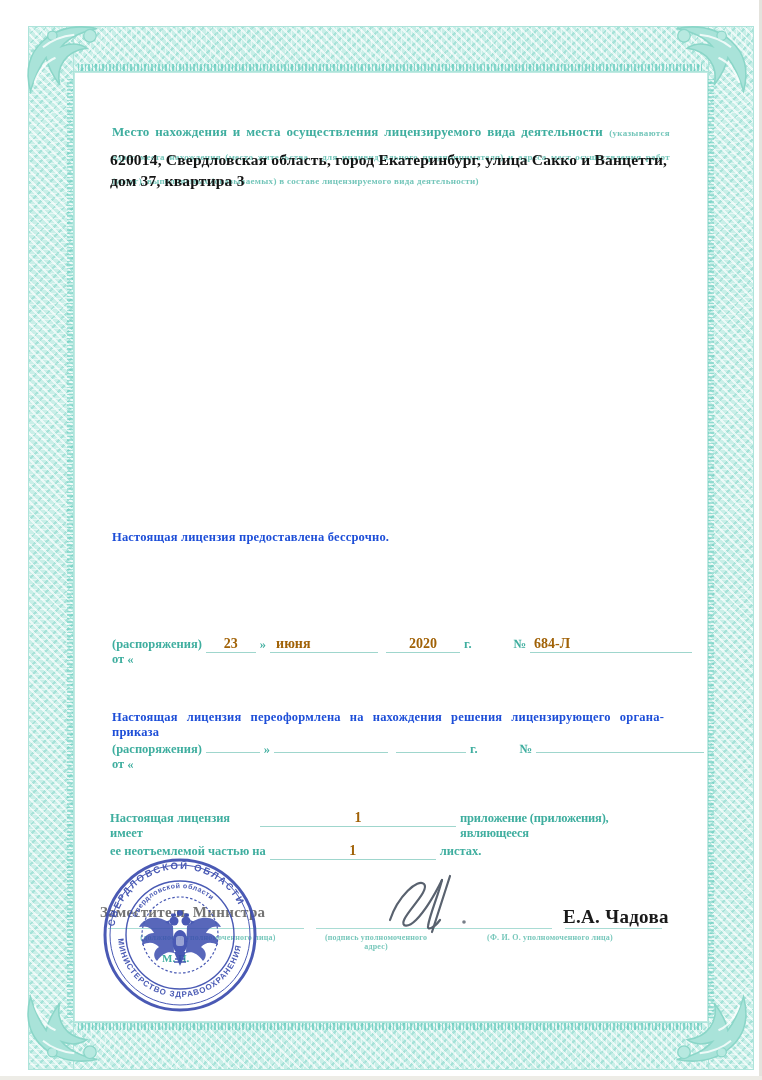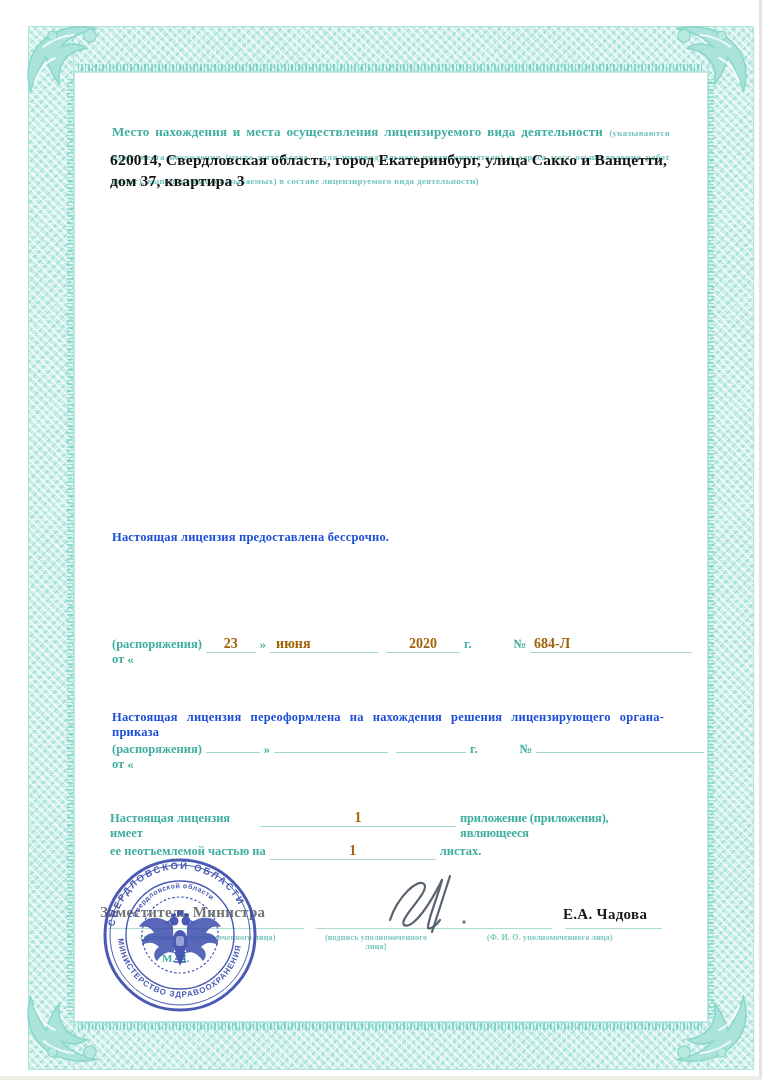--- a/index.html
+++ b/index.html
@@ -70,21 +70,21 @@
   .ucell{
     border-bottom:1px solid #9fd6cd;text-align:center;
     font-size:14px;font-weight:bold;color:#a16207;
     font-family:"Liberation Serif",serif;line-height:16px;
     margin:0 4px;flex:none;
   }
   .gap{flex:none;}
   .suffix-tight{letter-spacing:-0.2px;}
   
   .position-label{left:100px;top:904px;font-size:15px;font-weight:bold;color:#737373;letter-spacing:.3px;}
-  .name-label{left:563px;top:906px;font-size:15px;font-weight:bold;color:#1a1a1a;letter-spacing:.3px;}
+  .name-label{left:563px;top:906px;font-size:19px;font-weight:bold;color:#1a1a1a;letter-spacing:.3px;}
   .sig-line{position:absolute;top:928px;height:1px;background:#a9dcd4;}
   .sig-line1{left:108px;width:196px;}
   .sig-line2{left:316px;width:236px;}
   .sig-line3{left:565px;width:97px;}
   .caption{position:absolute;top:933px;font-size:8px;font-weight:600;color:#79c8bc;text-align:center;letter-spacing:.2px;}
   .cap1{left:112px;width:192px;}
   .cap2{left:316px;width:120px;}
   .cap3{left:437px;width:226px;}
   .mp-label{left:162px;top:952px;font-size:11px;font-weight:bold;color:#3fae9f;z-index:2;}
   .stamp-svg{position:absolute;left:100px;top:855px;z-index:3;opacity:.92;}
@@ -174,21 +174,21 @@
     <span class="ucell" style="width:166px">1</span>
     <span>листах.</span>
   </div>
 
   <div class="abs position-label">Заместитель Министра</div>
   <div class="abs name-label">Е.А. Чадова</div>
   <div class="sig-line sig-line1"></div>
   <div class="sig-line sig-line2"></div>
   <div class="sig-line sig-line3"></div>
   <div class="caption cap1">(должность уполномоченного лица)</div>
-  <div class="caption cap2">(подпись уполномоченного лица)</div>
+  <div class="caption cap2">(подпись уполномоченного адрес)</div>
   <div class="caption cap3">(Ф. И. О.  уполномоченного лица)</div>
   <div class="abs mp-label">М. П.</div>
 
   <svg class="signature-svg" width="120" height="62" viewBox="0 0 120 62">
     <g fill="none" stroke="#3d4756" stroke-width="2.2" stroke-linecap="round" opacity=".85">
       <path d="M10,46 C18,22 38,4 44,10 C50,16 28,36 24,46 C21,53 28,54 36,46 C48,34 58,14 62,6"></path>
       <path d="M62,6 C58,22 50,40 48,52 C47,57 54,54 60,46"></path>
       <path d="M70,2 L52,58"></path>
     </g>
     <circle cx="84" cy="48" r="1.8" fill="#3d4756" opacity=".7"></circle>

